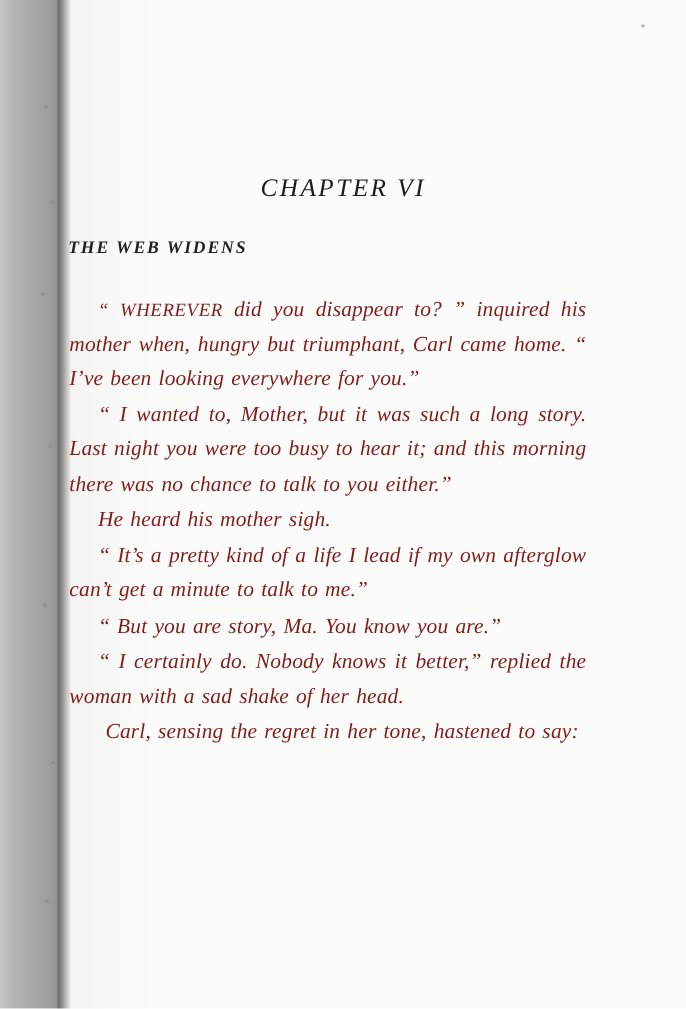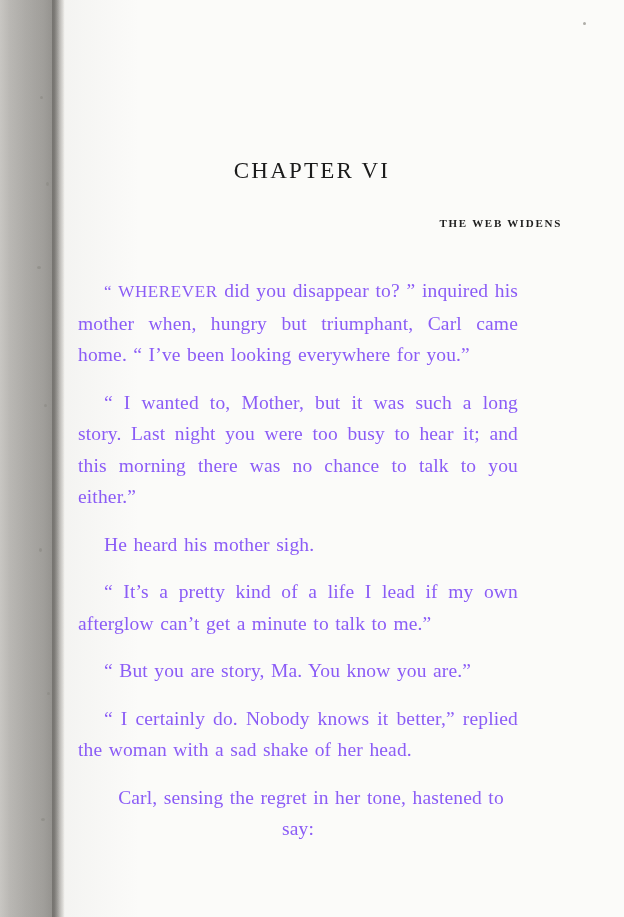--- a/index.html
+++ b/index.html
@@ -8,20 +8,21 @@
     background: #ffffff;
   }
   #page {
     position: relative;
     width: 624px;
     height: 917px;
     background: #fbfbf9;
     overflow: hidden;
     font-family: "Liberation Serif", serif;
     color: #1c1c1c;
+    font-style: italic;
   }
 
   
   .gutter-shadow {
     position: absolute;
     left: 0;
     top: 0;
     width: 64px;
     height: 917px;
     background: linear-gradient(to right,
@@ -68,40 +69,40 @@
     padding-top: 158px;
     text-align: center;
     font-size: 23px;
     letter-spacing: 2.2px;
     font-weight: normal;
     color: #1b1b1b;
   }
   .chapter-subtitle {
     margin: 0;
     padding-top: 33px;
-    text-align: right;
-    font-size: 11px;
+    text-align: left;
+    font-size: 16px;
     letter-spacing: 1.7px;
     color: #1f1f1f;
   }
 
   .body-text {
     margin: 0;
     padding-top: 30px;
     width: 472px;
   }
   .body-text p {
-    margin: 16px;
+    margin: 1px;
     text-indent: 26px;
     text-align: justify;
     font-size: 19.5px;
     line-height: 31.5px;
     letter-spacing: 0.15px;
     word-spacing: 1.4px;
-    color: #8b5cf6;
+    color: #7f1d1d;
   }
   .body-text p.last {
     text-align: center;
   }
   .smallcaps {
     font-size: 17px;
     letter-spacing: 0.6px;
   }
 </style>
 </head>

